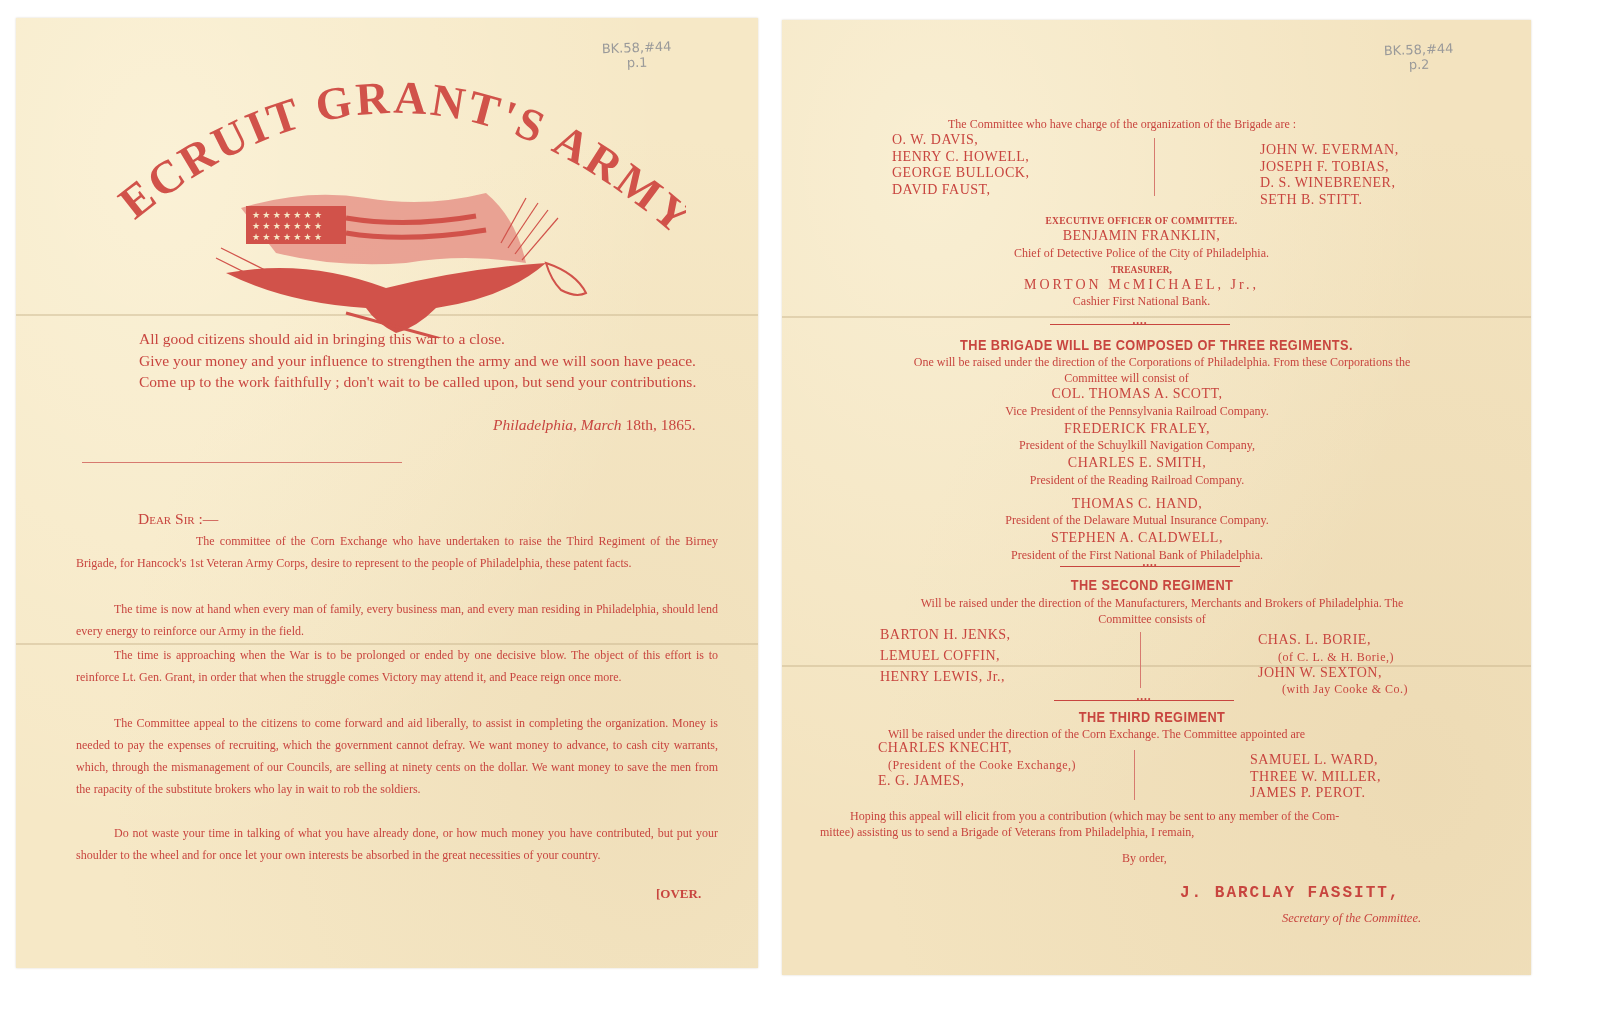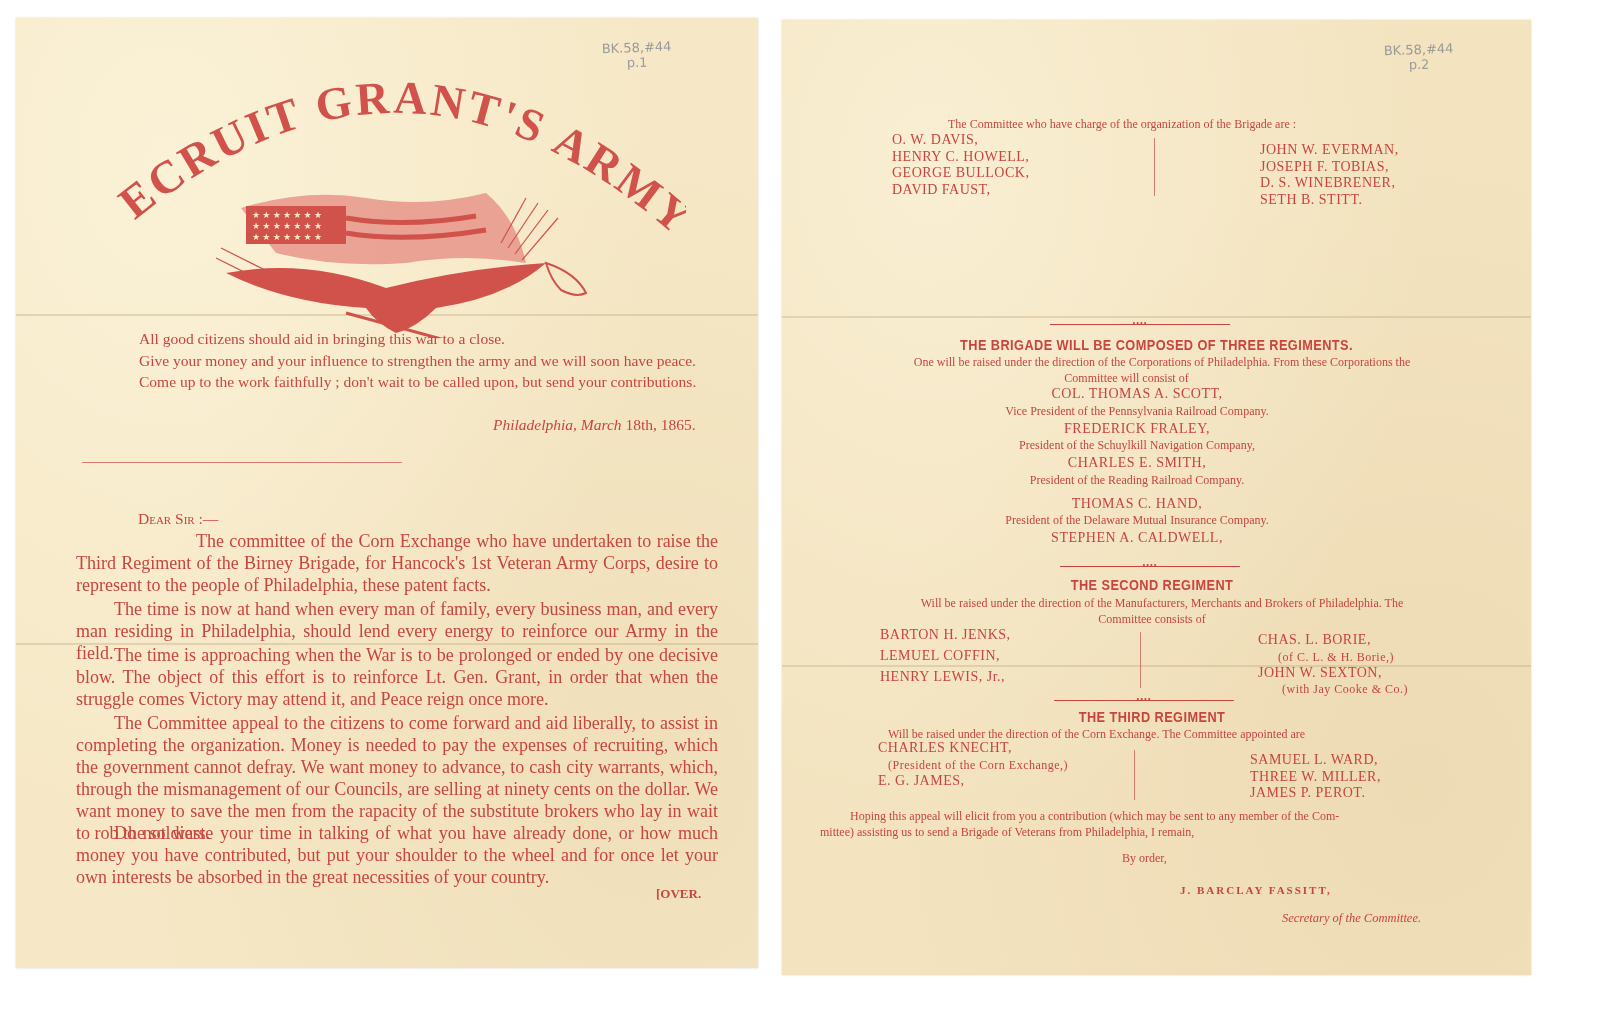--- a/index.html
+++ b/index.html
@@ -7,21 +7,21 @@
   .page{position:absolute;background:#f6e8c6;box-shadow:0 0 2px rgba(120,90,40,.25);}
   .page::before{content:"";position:absolute;inset:0;background:radial-gradient(ellipse at 20% 15%,rgba(255,250,230,.5),transparent 60%),radial-gradient(ellipse at 85% 80%,rgba(220,195,150,.25),transparent 60%);pointer-events:none;}
   #p1{left:16px;top:18px;width:742px;height:950px;}
   #p2{left:782px;top:20px;width:749px;height:955px;background:#f3e3bf;}
   .fold{position:absolute;left:0;right:0;height:2px;background:rgba(200,180,140,.45);}
   .pencil{position:absolute;font-family:"DejaVu Sans",sans-serif;color:#9a9a9a;font-size:13px;line-height:15px;text-align:center;transform:rotate(-2deg);}
   .abs{position:absolute;}
   .banner{position:absolute;left:90px;top:40px;width:580px;height:280px;}
   .banner svg{width:100%;height:100%;}
   .t{font-size:15.5px;line-height:21.5px;margin-left:30px;}
-  .para{position:absolute;left:60px;width:642px;text-align:justify;font-size:18px;line-height:22px;}
+  .para{position:absolute;left:60px;width:642px;text-align:justify;font-size:12px;line-height:22px;}
   .indent{text-indent:38px;}
   .sc{font-variant:small-caps;}
   .hrline{position:absolute;height:1px;background:#d77a6f;}
   .r{font-size:12px;line-height:16px;}
   .name{font-size:14px;letter-spacing:.5px;line-height:16.5px;}
   .center{text-align:center;}
   .head{font-family:"Liberation Sans","DejaVu Sans",sans-serif;font-weight:bold;font-size:15px;letter-spacing:.5px;transform:scaleX(.85);}
   .vdiv{position:absolute;width:1px;background:#d77a6f;}
   .orn{position:absolute;height:1px;background:#c8453f;}
   .orn span{position:absolute;left:50%;top:-5px;transform:translateX(-50%);font-size:8px;letter-spacing:1px;}
@@ -112,39 +112,48 @@
     <div>DAVID FAUST,</div>
   </div>
   <div class="vdiv" style="left:372px;top:118px;height:58px"></div>
   <div class="abs name" style="left:478px;top:122px">
     <div>JOHN W. EVERMAN,</div>
     <div>JOSEPH F. TOBIAS,</div>
     <div>D. S. WINEBRENER,</div>
     <div>SETH B. STITT.</div>
   </div>
 
+  <div class="abs center" style="left:0;width:749px;top:196px">
+    <div style="font-size:9.5px;font-weight:bold;letter-spacing:.3px;margin-left:-30px">EXECUTIVE OFFICER OF COMMITTEE.</div>
+    <div class="name" style="margin-left:-30px;margin-top:2px">BENJAMIN FRANKLIN,</div>
+    <div class="r" style="margin-left:-30px">Chief of Detective Police of the City of Philadelphia.</div>
+    <div style="font-size:9.5px;font-weight:bold;margin-left:-30px;margin-top:4px">TREASURER,</div>
+    <div class="name" style="letter-spacing:3px;margin-left:-30px;margin-top:2px">MORTON McMICHAEL, Jr.,</div>
+    <div class="r" style="margin-left:-30px">Cashier First National Bank.</div>
+  </div>
 
   <div class="orn" style="left:268px;top:304px;width:180px">
       <span>••••</span>
     </div>
 
   <div class="abs center head" style="left:0;width:749px;top:316px">THE BRIGADE WILL BE COMPOSED OF THREE REGIMENTS.</div>
   <div class="abs r center" style="left:30px;width:700px;top:334px">One will be raised under the direction of the Corporations of Philadelphia. From these Corporations the</div>
   <div class="abs r center" style="left:0;width:749px;top:350px;margin-left:-30px">Committee will consist of</div>
 
   <div class="abs center" style="left:0;width:710px;top:366px">
     <div class="name">COL. THOMAS A. SCOTT,</div>
     <div class="r">Vice President of the Pennsylvania Railroad Company.</div>
     <div class="name" style="margin-top:2px">FREDERICK FRALEY,</div>
     <div class="r">President of the Schuylkill Navigation Company,</div>
     <div class="name" style="margin-top:2px">CHARLES E. SMITH,</div>
     <div class="r">President of the Reading Railroad Company.</div>
     <div class="name" style="margin-top:8px">THOMAS C. HAND,</div>
     <div class="r">President of the Delaware Mutual Insurance Company.</div>
     <div class="name" style="margin-top:2px">STEPHEN A. CALDWELL,</div>
+    <div class="r">President of the First National Bank of Philadelphia.</div>
   </div>
 
   <div class="orn" style="left:278px;top:546px;width:180px">
       <span>••••</span>
     </div>
   <div class="abs center head" style="left:0;width:740px;top:556px">THE SECOND REGIMENT</div>
   <div class="abs r center" style="left:30px;width:700px;top:575px">Will be raised under the direction of the Manufacturers, Merchants and Brokers of Philadelphia. The</div>
   <div class="abs r center" style="left:0;width:740px;top:591px">Committee consists of</div>
 
   <div class="abs name" style="left:98px;top:604px;line-height:21px">
@@ -161,28 +170,28 @@
   </div>
 
   <div class="orn" style="left:272px;top:680px;width:180px">
       <span>••••</span>
     </div>
   <div class="abs center head" style="left:0;width:740px;top:688px">THE THIRD REGIMENT</div>
   <div class="abs r" style="left:106px;top:706px">Will be raised under the direction of the Corn Exchange.  The Committee appointed are</div>
 
   <div class="abs name" style="left:96px;top:720px">
     <div>CHARLES KNECHT,</div>
-    <div class="r" style="padding-left:10px">(President of the Corn Exchange,)</div>
+    <div class="r" style="padding-left:10px">(President of the Cooke Exchange,)</div>
     <div>E. G. JAMES,</div>
   </div>
   <div class="vdiv" style="left:352px;top:730px;height:50px"></div>
   <div class="abs name" style="left:468px;top:732px">
     <div>SAMUEL L. WARD,</div>
     <div>THREE W. MILLER,</div>
     <div>JAMES P. PEROT.</div>
   </div>
 
   <div class="abs r" style="left:68px;top:788px">Hoping this appeal will elicit from you a contribution (which may be sent to any member of the Com-</div>
   <div class="abs r" style="left:38px;top:804px">mittee) assisting us to send a Brigade of Veterans from Philadelphia, I remain,</div>
   <div class="abs r" style="left:340px;top:830px">By order,</div>
-  <div class="abs" style="left:398px;top:864px;font-family:Liberation Serif, serif;font-size:11px;font-weight:bold;letter-spacing:2px">J. BARCLAY FASSITT,</div>
+  <div class="abs" style="left:398px;top:864px;font-family:Liberation Mono, monospace;font-size:16px;font-weight:bold;letter-spacing:2px">J. BARCLAY FASSITT,</div>
   <div class="abs r" style="left:500px;top:890px;font-style:italic;font-size:12.5px">Secretary of the Committee.</div>
 </div>
 
 </body></html>

